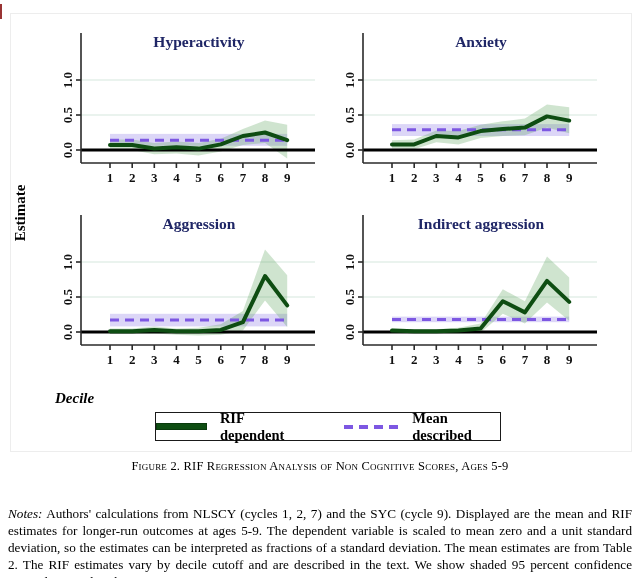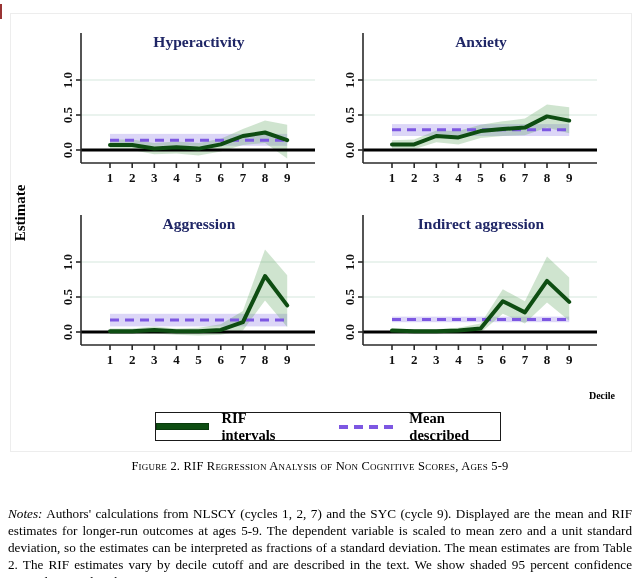--- a/index.html
+++ b/index.html
@@ -10,22 +10,22 @@
   .artifact{position:absolute;left:0;top:4px;width:2px;height:15px;background:#993333;}
   .panel{position:absolute;width:272px;height:180px;}
   #panel-0{left:53px;top:15px;}
   #panel-1{left:335px;top:15px;}
   #panel-2{left:53px;top:197px;}
   #panel-3{left:335px;top:197px;}
   .tick{font-family:"Liberation Serif",serif;font-size:13px;font-weight:700;fill:#111;}
   .ptitle{font-family:"Liberation Serif",serif;font-size:15.5px;font-weight:600;fill:#1f2666;}
   .y-axis-title{position:absolute;left:-32px;top:202px;width:110px;height:22px;
                 transform:rotate(-90deg);text-align:center;font-size:15px;font-weight:600;}
-  .x-axis-title{position:absolute;left:55px;top:390px;width:560px;text-align:right;
-                font-size:10px;font-weight:600;}
+  .x-axis-title{position:absolute;left:55px;top:390px;width:560px;text-align:left;
+                font-size:15px;font-weight:600;font-style:italic;}
   .legend{position:absolute;left:155px;top:412px;width:346px;height:29px;
           border:1.5px solid #1a1a1a;box-sizing:border-box;display:flex;align-items:center;
           justify-content:center;gap:13px;font-size:14.5px;font-weight:700;}
   .swatch-rif{width:57px;height:7px;background:#0e4d12;border:1px solid #0a3a0d;box-sizing:border-box;}
   .swatch-mean{width:62px;height:4px;
           background:repeating-linear-gradient(90deg,#7d57e2 0 9px,transparent 9px 15px);}
   .caption{position:absolute;left:0;top:459px;width:640px;text-align:center;
            font-size:12.5px;font-weight:500;font-variant:small-caps;letter-spacing:0.2px;}
   .notes{position:absolute;left:8px;top:492px;width:624px;font-size:13.2px;line-height:17px;
          text-align:justify;}
@@ -182,21 +182,21 @@
         <text class="tick" x="212" y="167" text-anchor="middle">8</text>
         <line x1="234.2" y1="148" x2="234.2" y2="153" stroke="#2a2a2a" stroke-width="1.6"></line>
         <text class="tick" x="234.2" y="167" text-anchor="middle">9</text>
         <text class="ptitle" x="146" y="32" text-anchor="middle">Indirect aggression</text>
       </svg></div>
 
   <div class="x-axis-title">Decile</div>
 
   <div class="legend">
     <span class="swatch-rif"></span>
-    <span>RIF intervals</span>
+    <span>RIF dependent</span>
     <span style="width:18px"></span>
     <span class="swatch-mean"></span>
     <span>Mean described</span>
   </div>
 
   <div class="caption">Figure 2. RIF Regression Analysis of Non Cognitive Scores, Ages 5-9</div>
 
   <p class="notes"><i>Notes:</i> <span>Authors' calculations from NLSCY (cycles 1, 2, 7) and the SYC (cycle 9). Displayed are the mean and RIF estimates for longer-run outcomes at ages 5-9. The dependent variable is scaled to mean zero and a unit standard deviation, so the estimates can be interpreted as fractions of a standard deviation. The mean estimates are from Table 2. The RIF estimates vary by decile cutoff and are described in the text. We show shaded 95 percent confidence intervals around each estimate.</span></p>
 </div>
 

